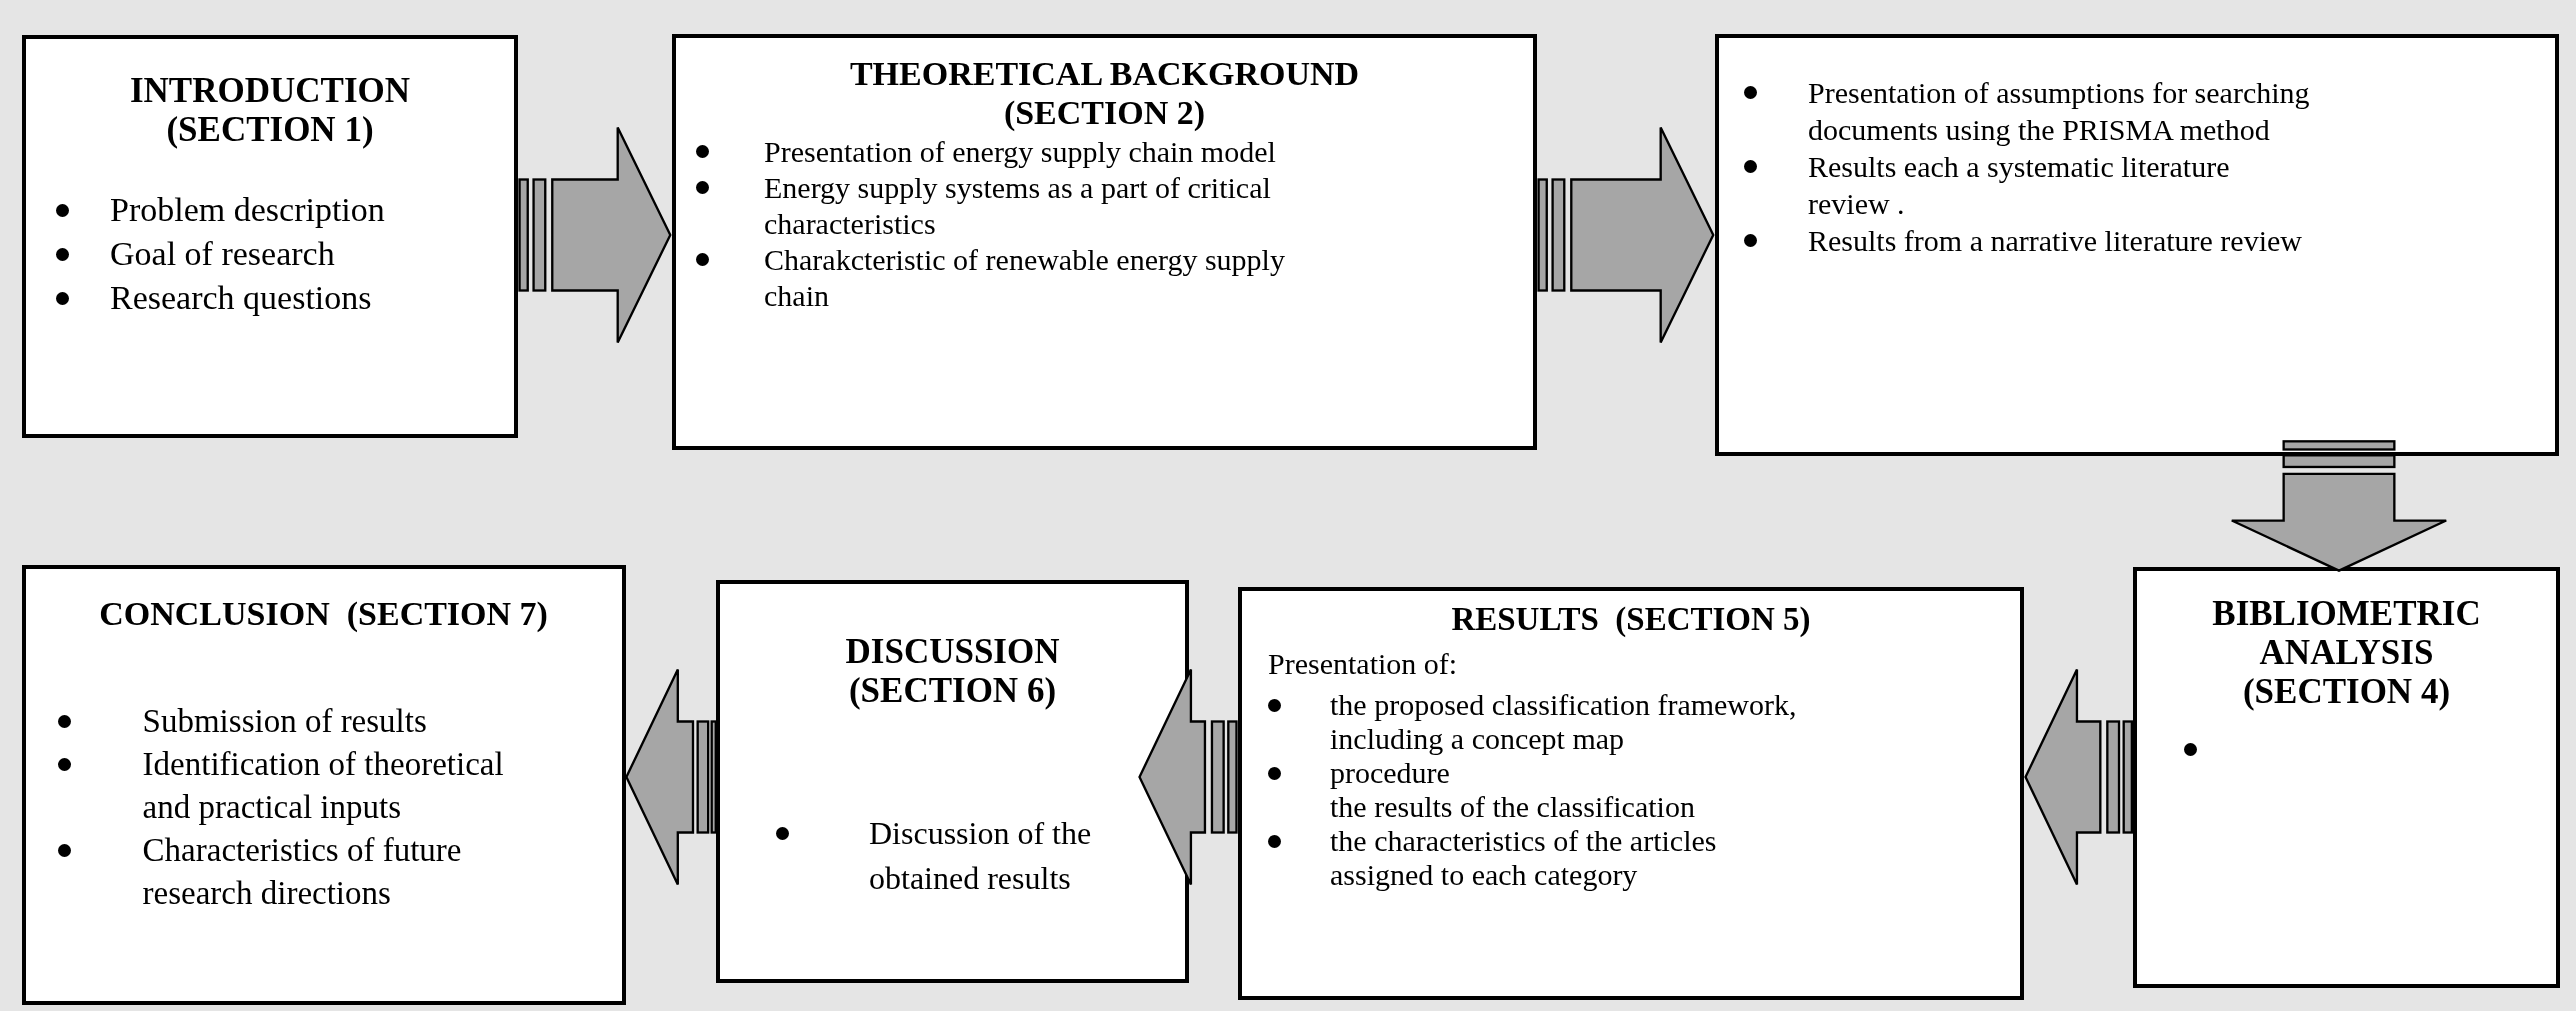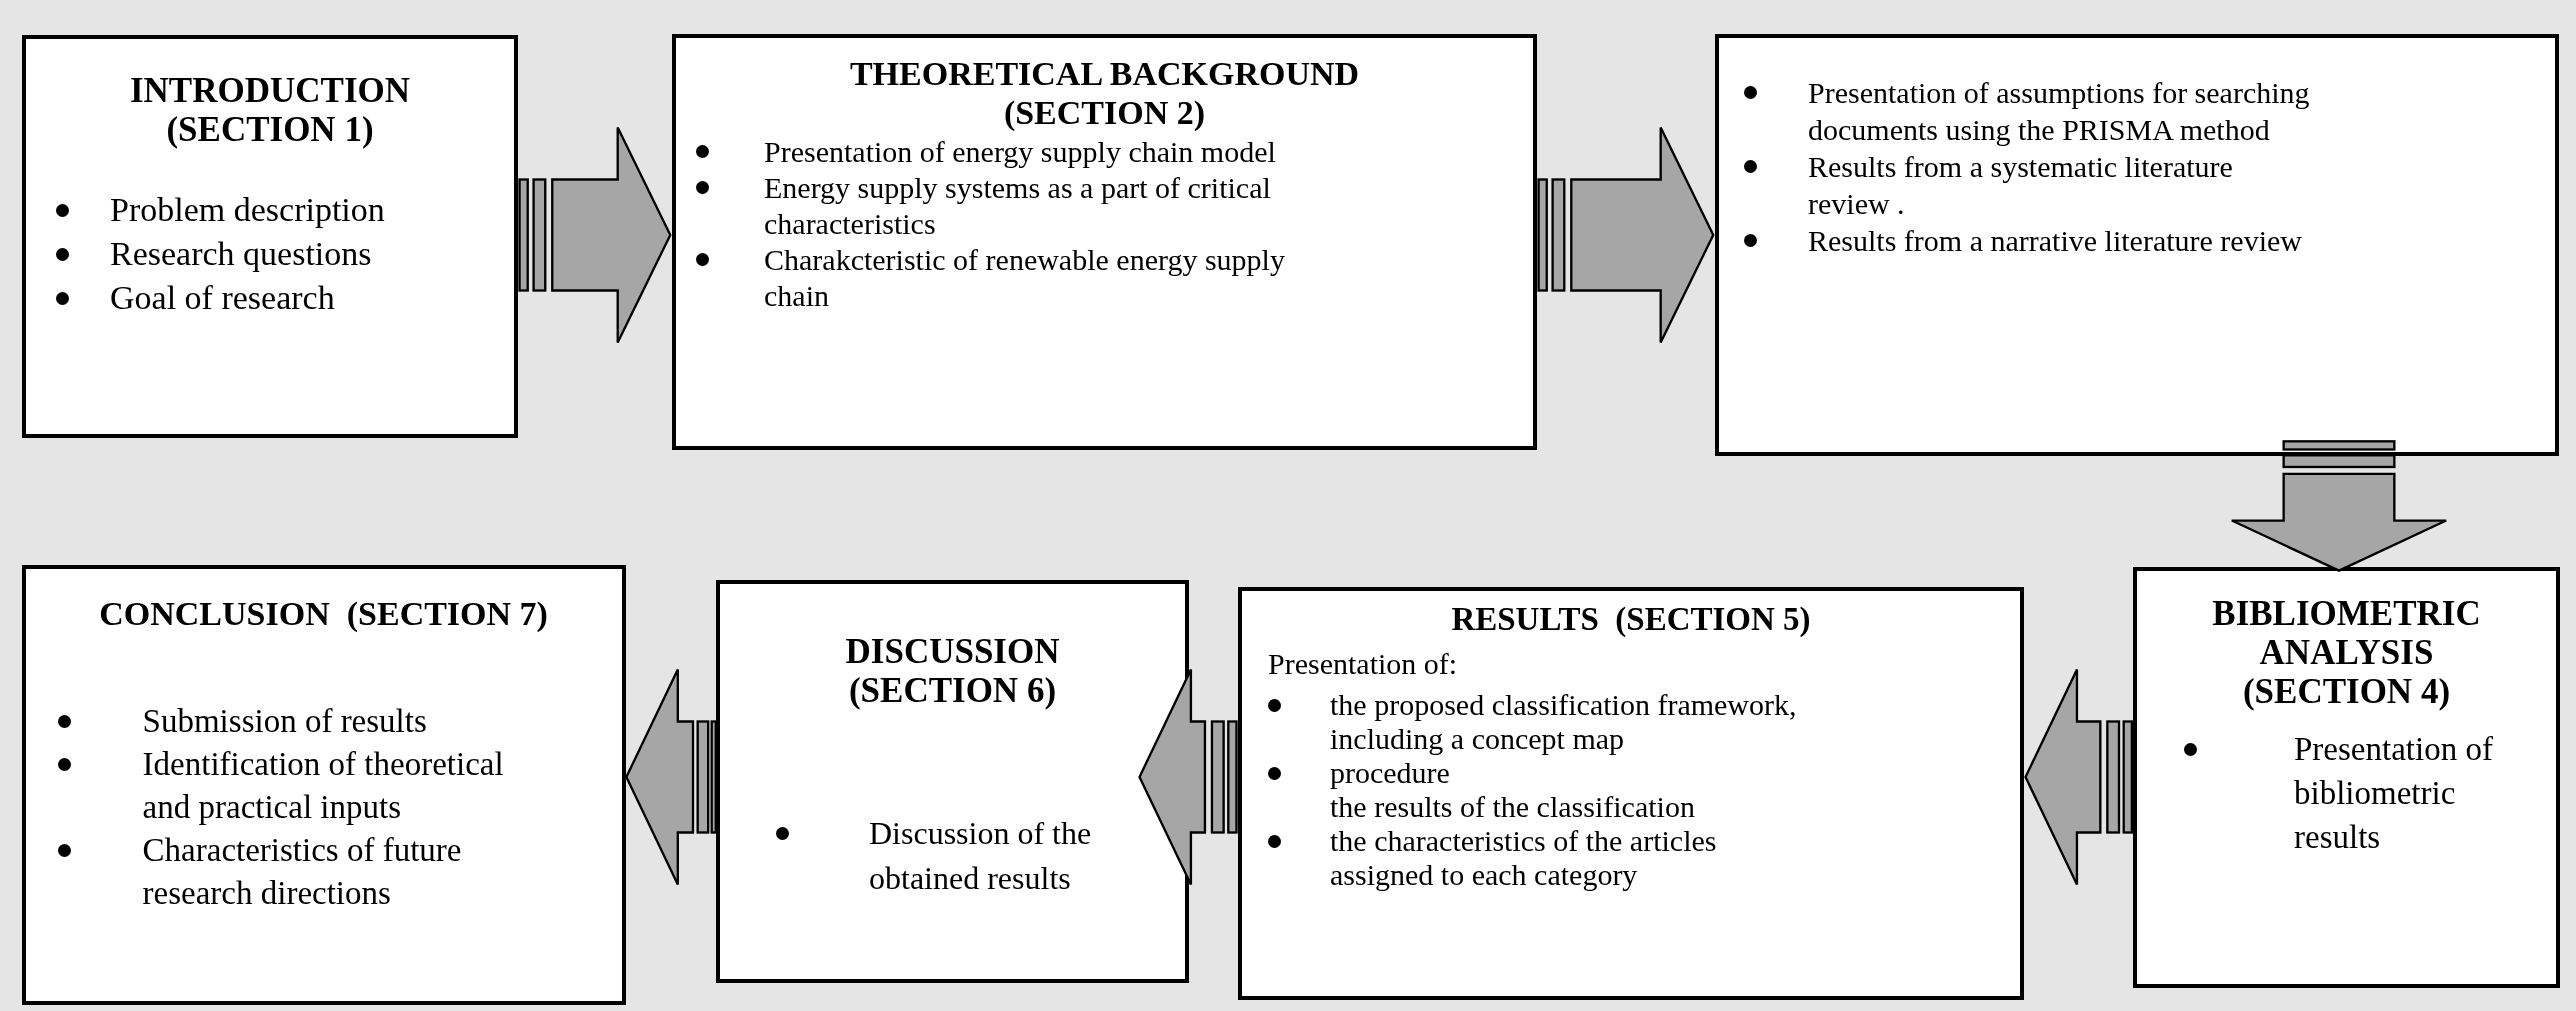--- a/index.html
+++ b/index.html
@@ -51,27 +51,27 @@
     <ul class="bullets">
       <li>
           <span class="dot"></span>
           <div class="li-lines">
             <div>Problem description</div>
           </div>
         </li>
       <li>
           <span class="dot"></span>
           <div class="li-lines">
+            <div>Goal of research</div>
+          </div>
+        </li>
+      <li>
+          <span class="dot"></span>
+          <div class="li-lines">
             <div>Research questions</div>
-          </div>
-        </li>
-      <li>
-          <span class="dot"></span>
-          <div class="li-lines">
-            <div>Goal of research</div>
           </div>
         </li>
     </ul>
   </div>
 
   <div class="box b2">
     <div class="title">
         <div>THEORETICAL BACKGROUND</div>
         <div>(SECTION 2)</div>
       </div>
@@ -104,21 +104,21 @@
       <li>
           <span class="dot"></span>
           <div class="li-lines">
             <div>Presentation of assumptions for searching</div>
             <div>documents using the PRISMA method</div>
           </div>
         </li>
       <li>
           <span class="dot"></span>
           <div class="li-lines">
-            <div>Results from a systematic literature</div>
+            <div>Results each a systematic literature</div>
             <div>review .</div>
           </div>
         </li>
       <li>
           <span class="dot"></span>
           <div class="li-lines">
             <div>Results from a narrative literature review</div>
           </div>
         </li>
     </ul>
@@ -126,25 +126,20 @@
 
   <div class="box b4">
     <div class="title">
         <div>BIBLIOMETRIC</div>
         <div>ANALYSIS</div>
         <div>(SECTION 4)</div>
       </div>
     <ul class="bullets">
       <li>
           <span class="dot"></span>
-          <div class="li-lines">
-            <div>Presentation of</div>
-            <div>bibliometric</div>
-            <div>results</div>
-          </div>
         </li>
     </ul>
   </div>
 
   <div class="box b5">
     <div class="title">
         <div>RESULTS  (SECTION 5)</div>
       </div>
     <div class="lead">Presentation of:</div>
     <ul class="bullets">

